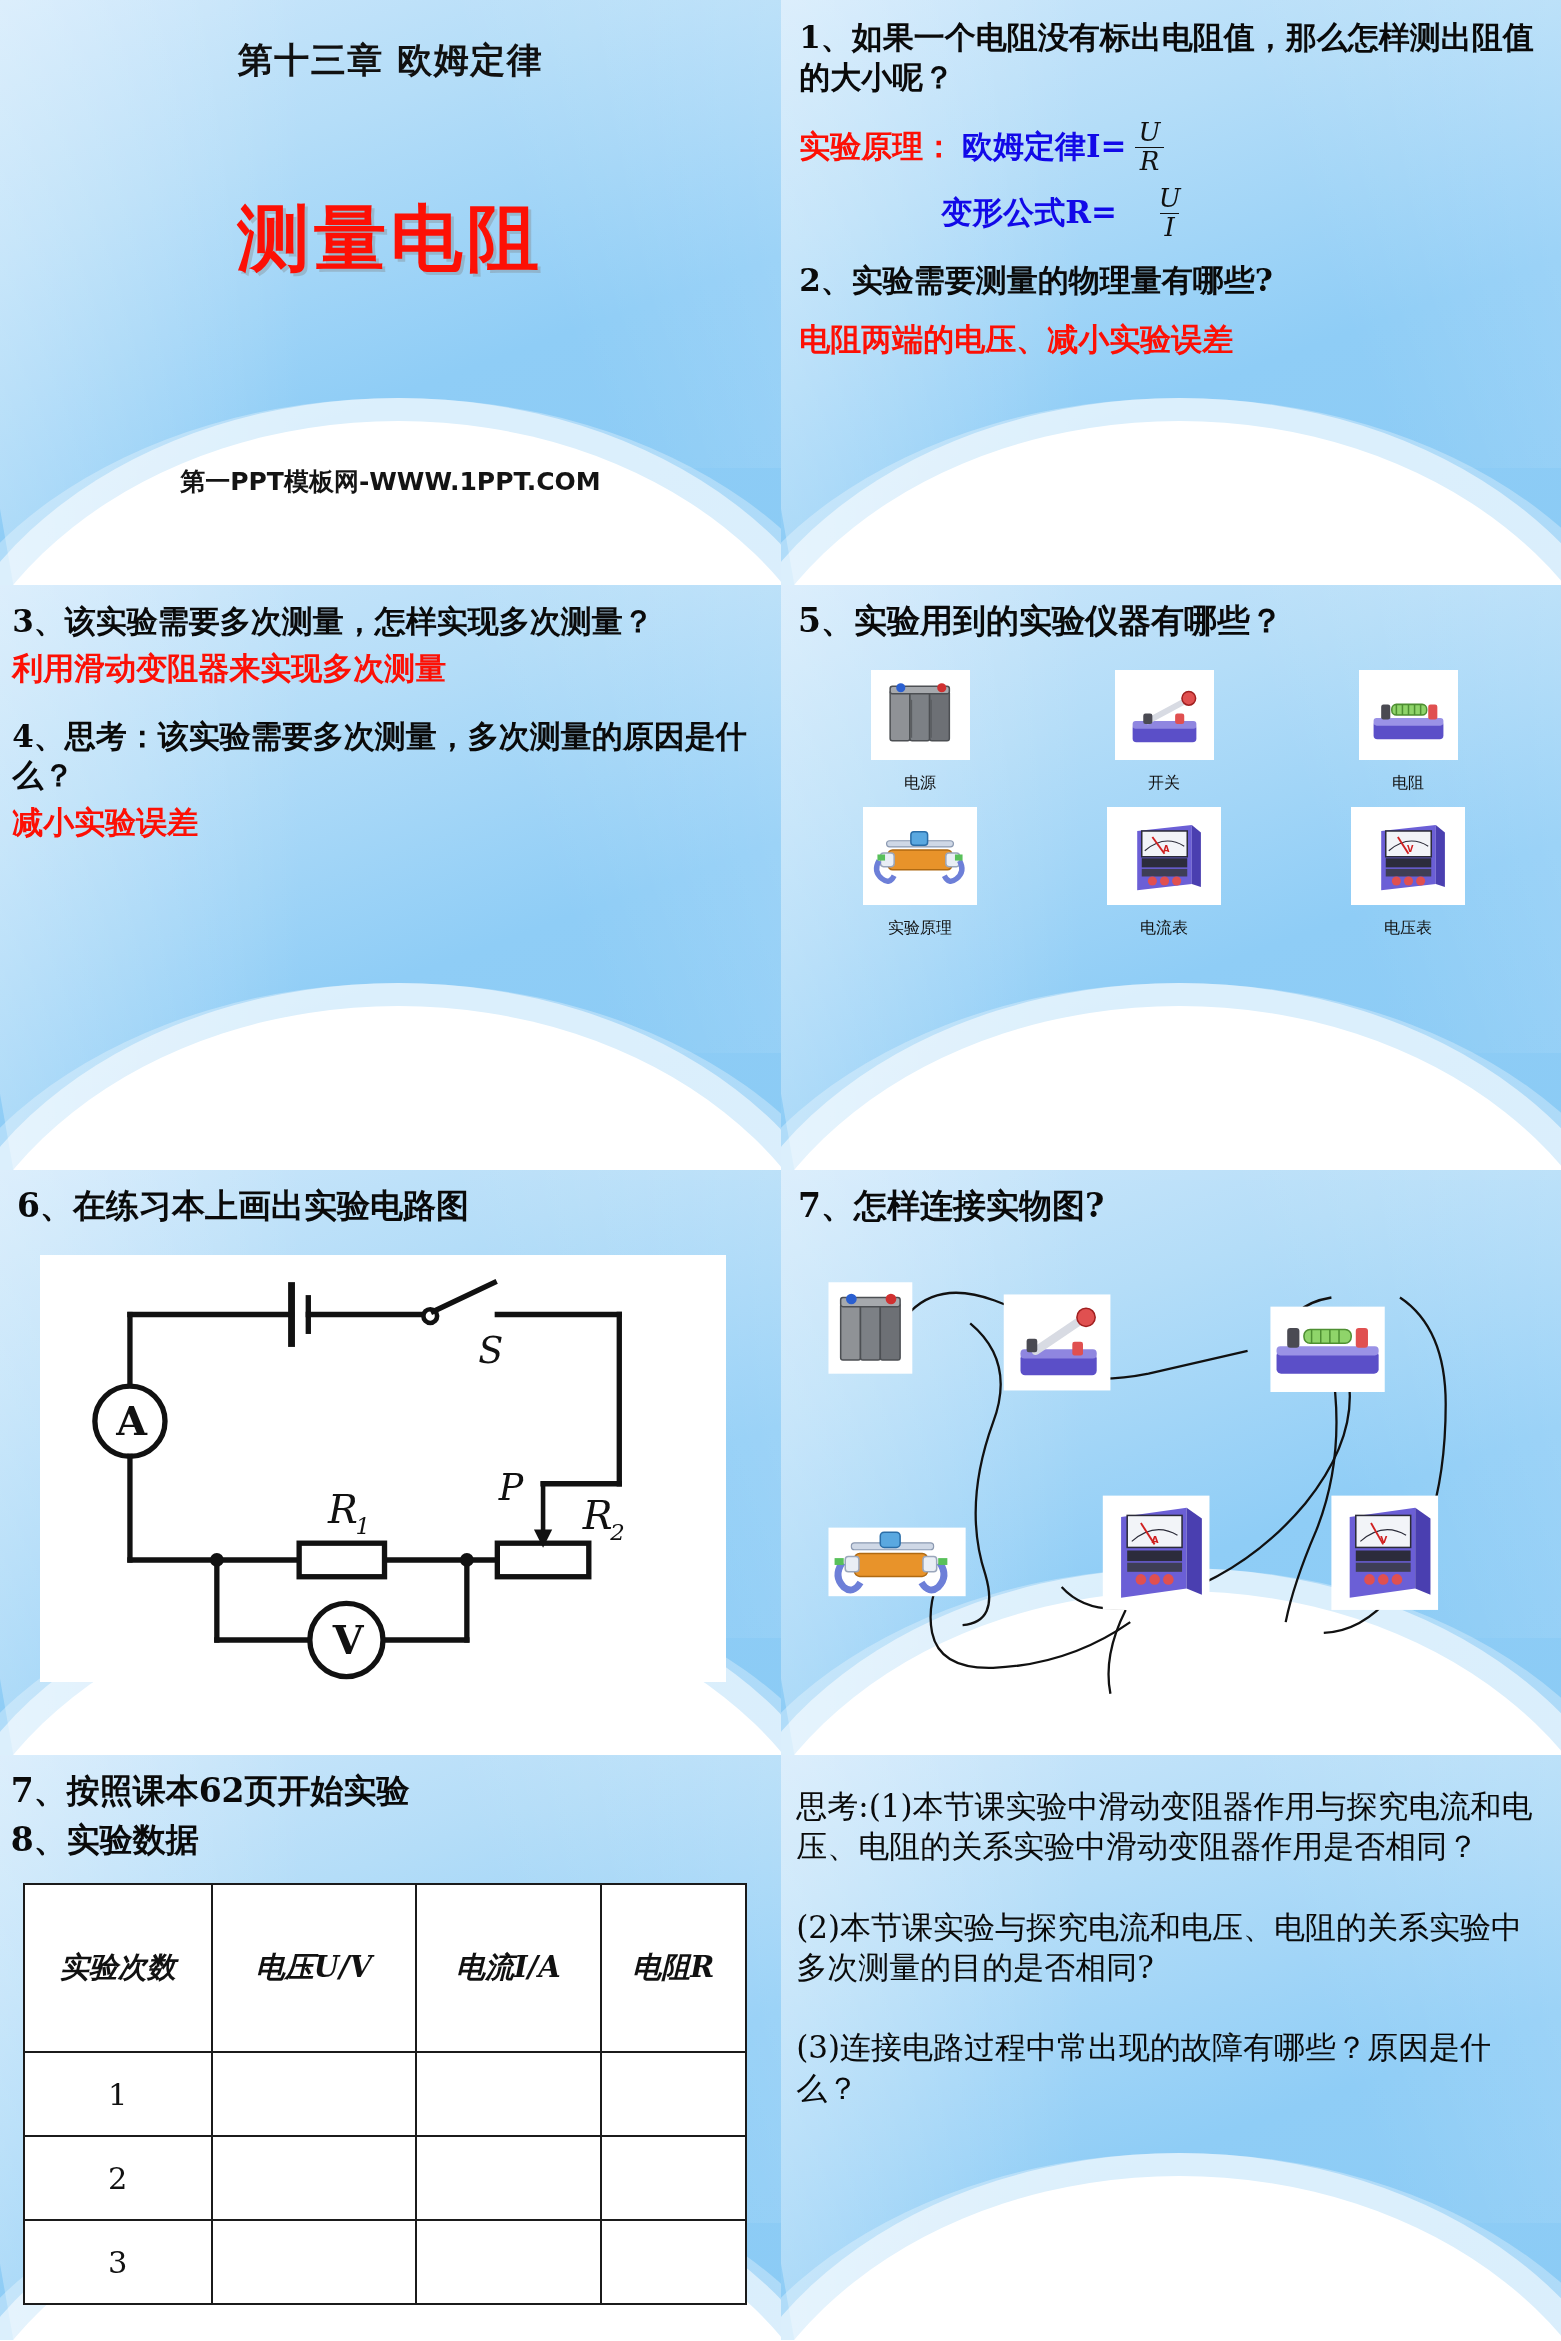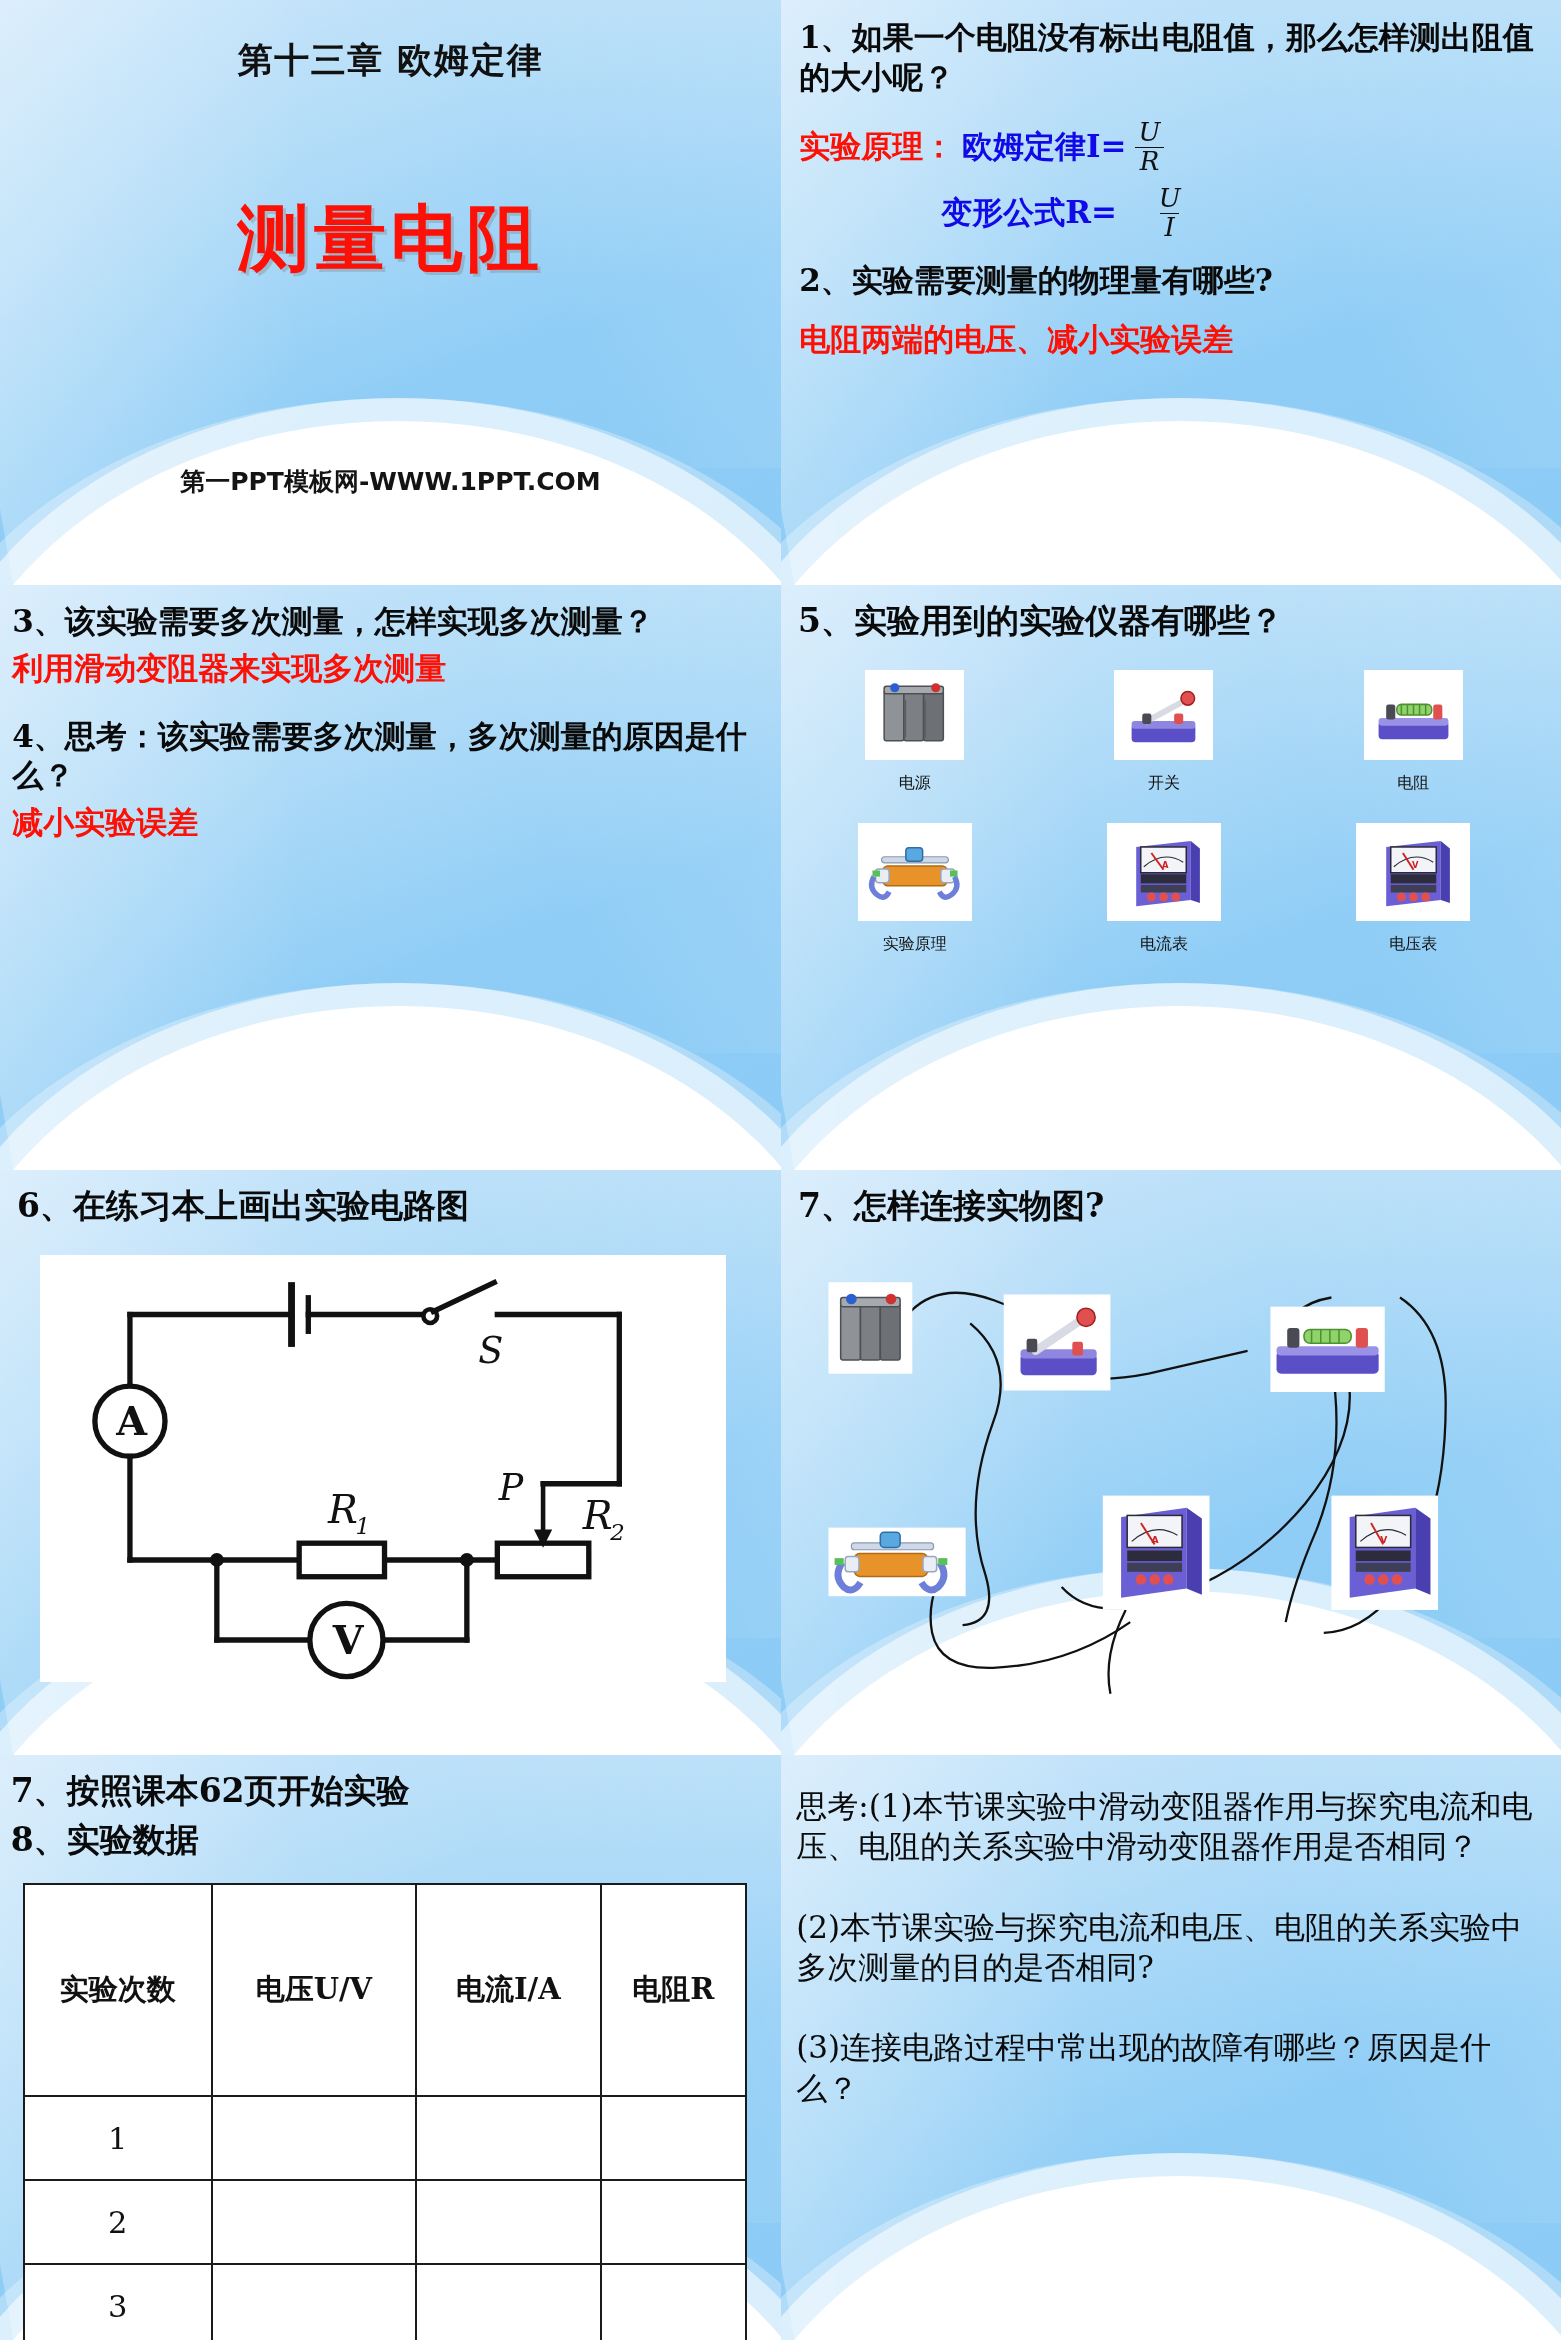--- a/index.html
+++ b/index.html
@@ -76,21 +76,21 @@
   .s2 .a2 { margin-top:20px; }
 
   
   .s3 { padding: 17px 17px 0 12.2px; }
   .s3 .blk { margin-bottom: 7.6px; }
   .s3 .gap { height: 20px; }
 
   
   .s4 { padding: 13.7px 0 0 17px; }
   .grid-app { margin-top: 26px; display:grid; grid-template-columns: repeat(3, 1fr);
-              grid-template-rows: 137px 137px; width: 732px; gap: 16px; }
+              grid-template-rows: 137px 137px; width: 732px; }
   .app { display:flex; flex-direction:column; align-items:center; }
   .app .ph { width:99px; height:90px; background:#ffffff; display:flex;
              align-items:center; justify-content:center; }
   .app .cap { margin-top:13.7px; font-family:"DejaVu Serif","Liberation Serif",serif;
               font-size:16px; color:#111; }
   .app.r2 .ph { height:98px; width:114px; }
 
   
   .s5 { padding: 13.7px 0 0 17px; }
   .circuit-card { position:relative; margin:26px 0 0 23px; width:686px; height:427px;
@@ -101,21 +101,21 @@
   .wirebox { position:relative; margin-top:15.2px; width:762px; height:488px; }
 
   
   .s7 { padding: 13.7px 0 0 10.7px; }
   .s7 .hd2 { margin-top: 4.6px; }
   table.data { margin-top:20px; margin-left:12.2px; border-collapse:collapse;
                width:724px; background:#ffffff; }
   table.data th, table.data td { border:2.3px solid #1b1b1b; height:84px;
       text-align:center; font-family:"DejaVu Serif","Liberation Serif",serif;
       font-weight:700; font-size:29px; color:#111; }
-  table.data thead th { height:212px; }
+  table.data thead th { height:168px;font-style:italic; }
   table.data td.idx { font-weight:400; font-size:30.5px; }
   table.data col.c1 { width:26%; }
 
   
   .s8 { padding: 15.2px 15.2px 0 15.2px; margin-top: 16px; }
   .s8 .p { margin-bottom: 40px; }
 </style>
 </head>
 <body>
 

